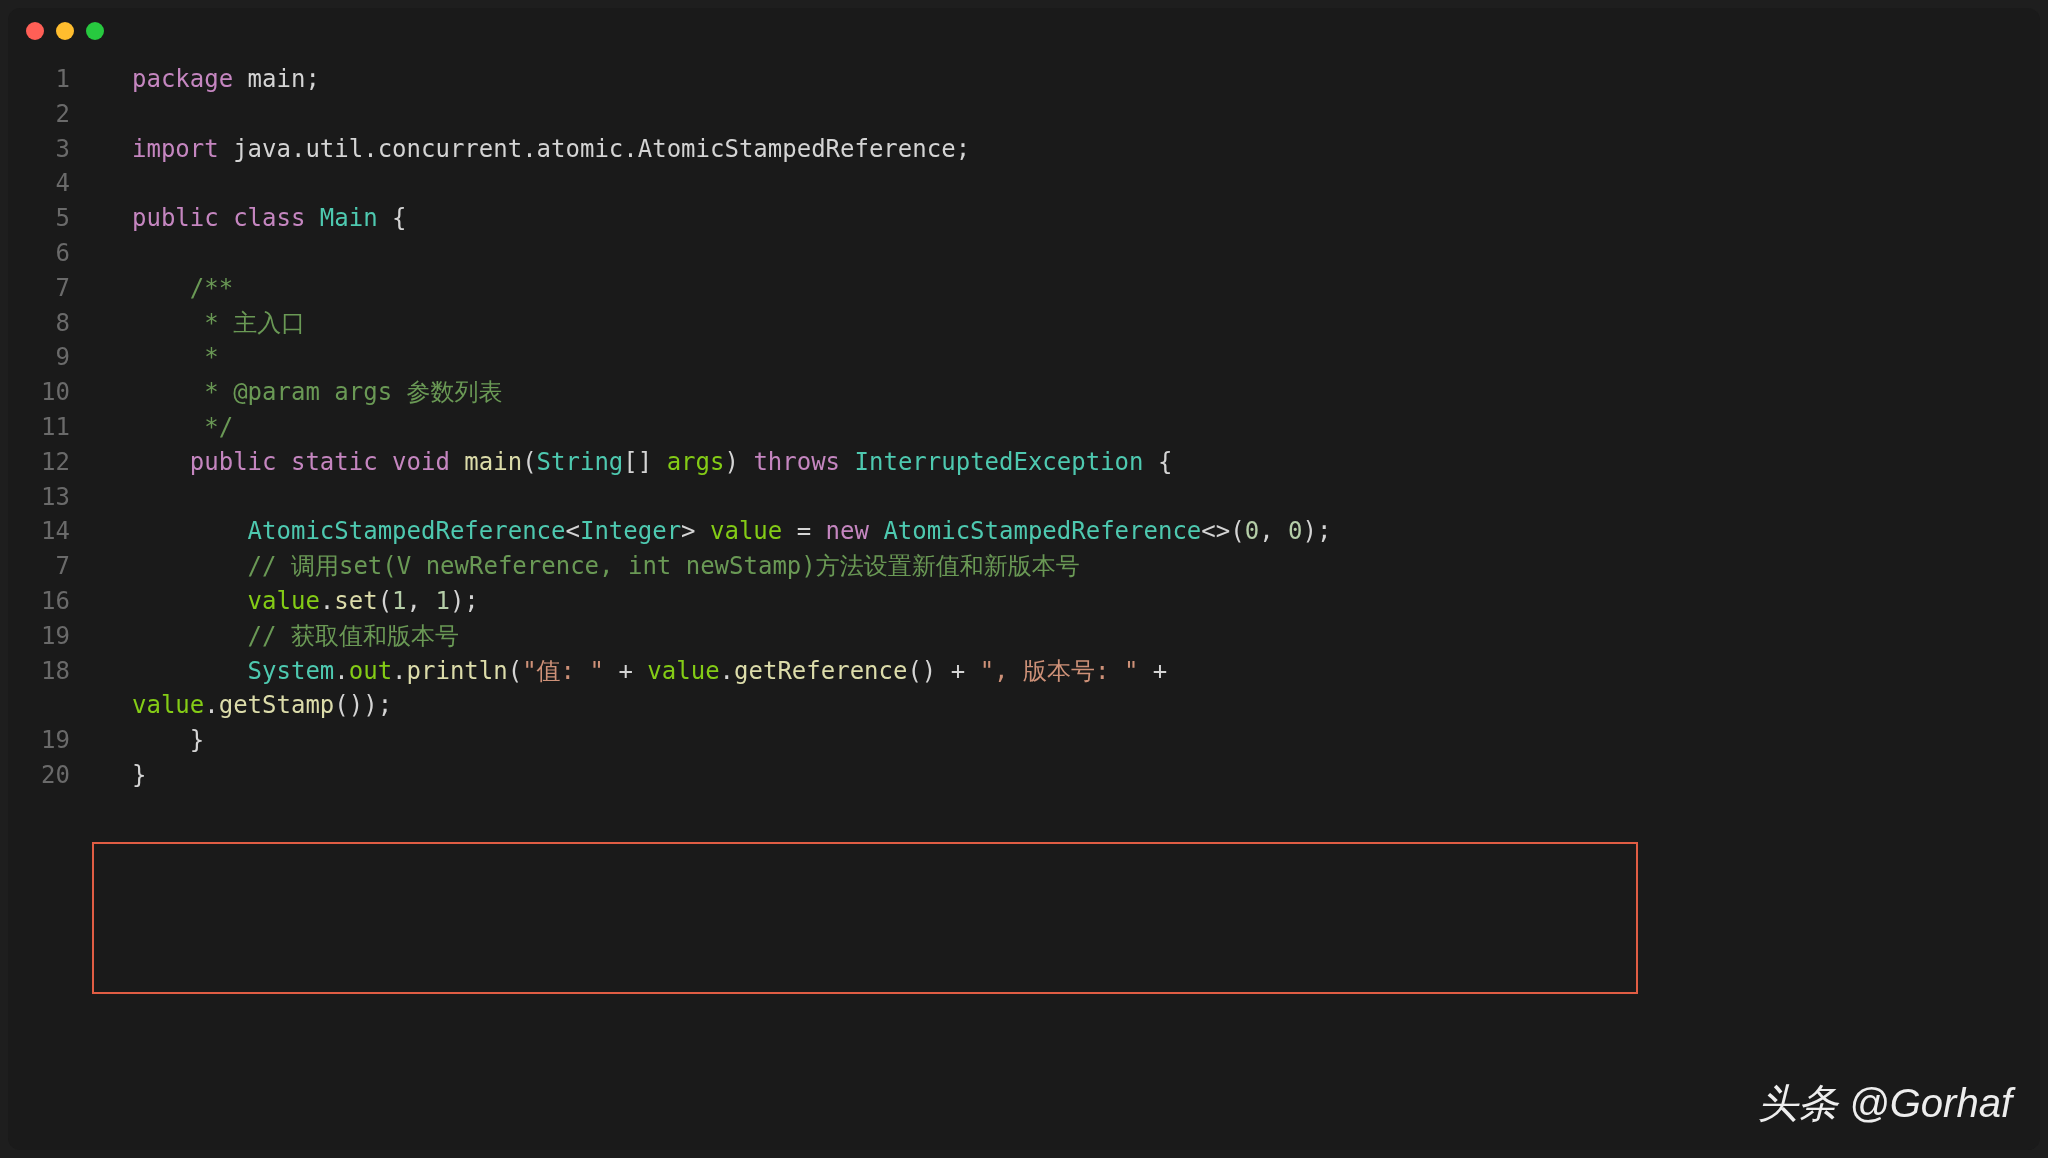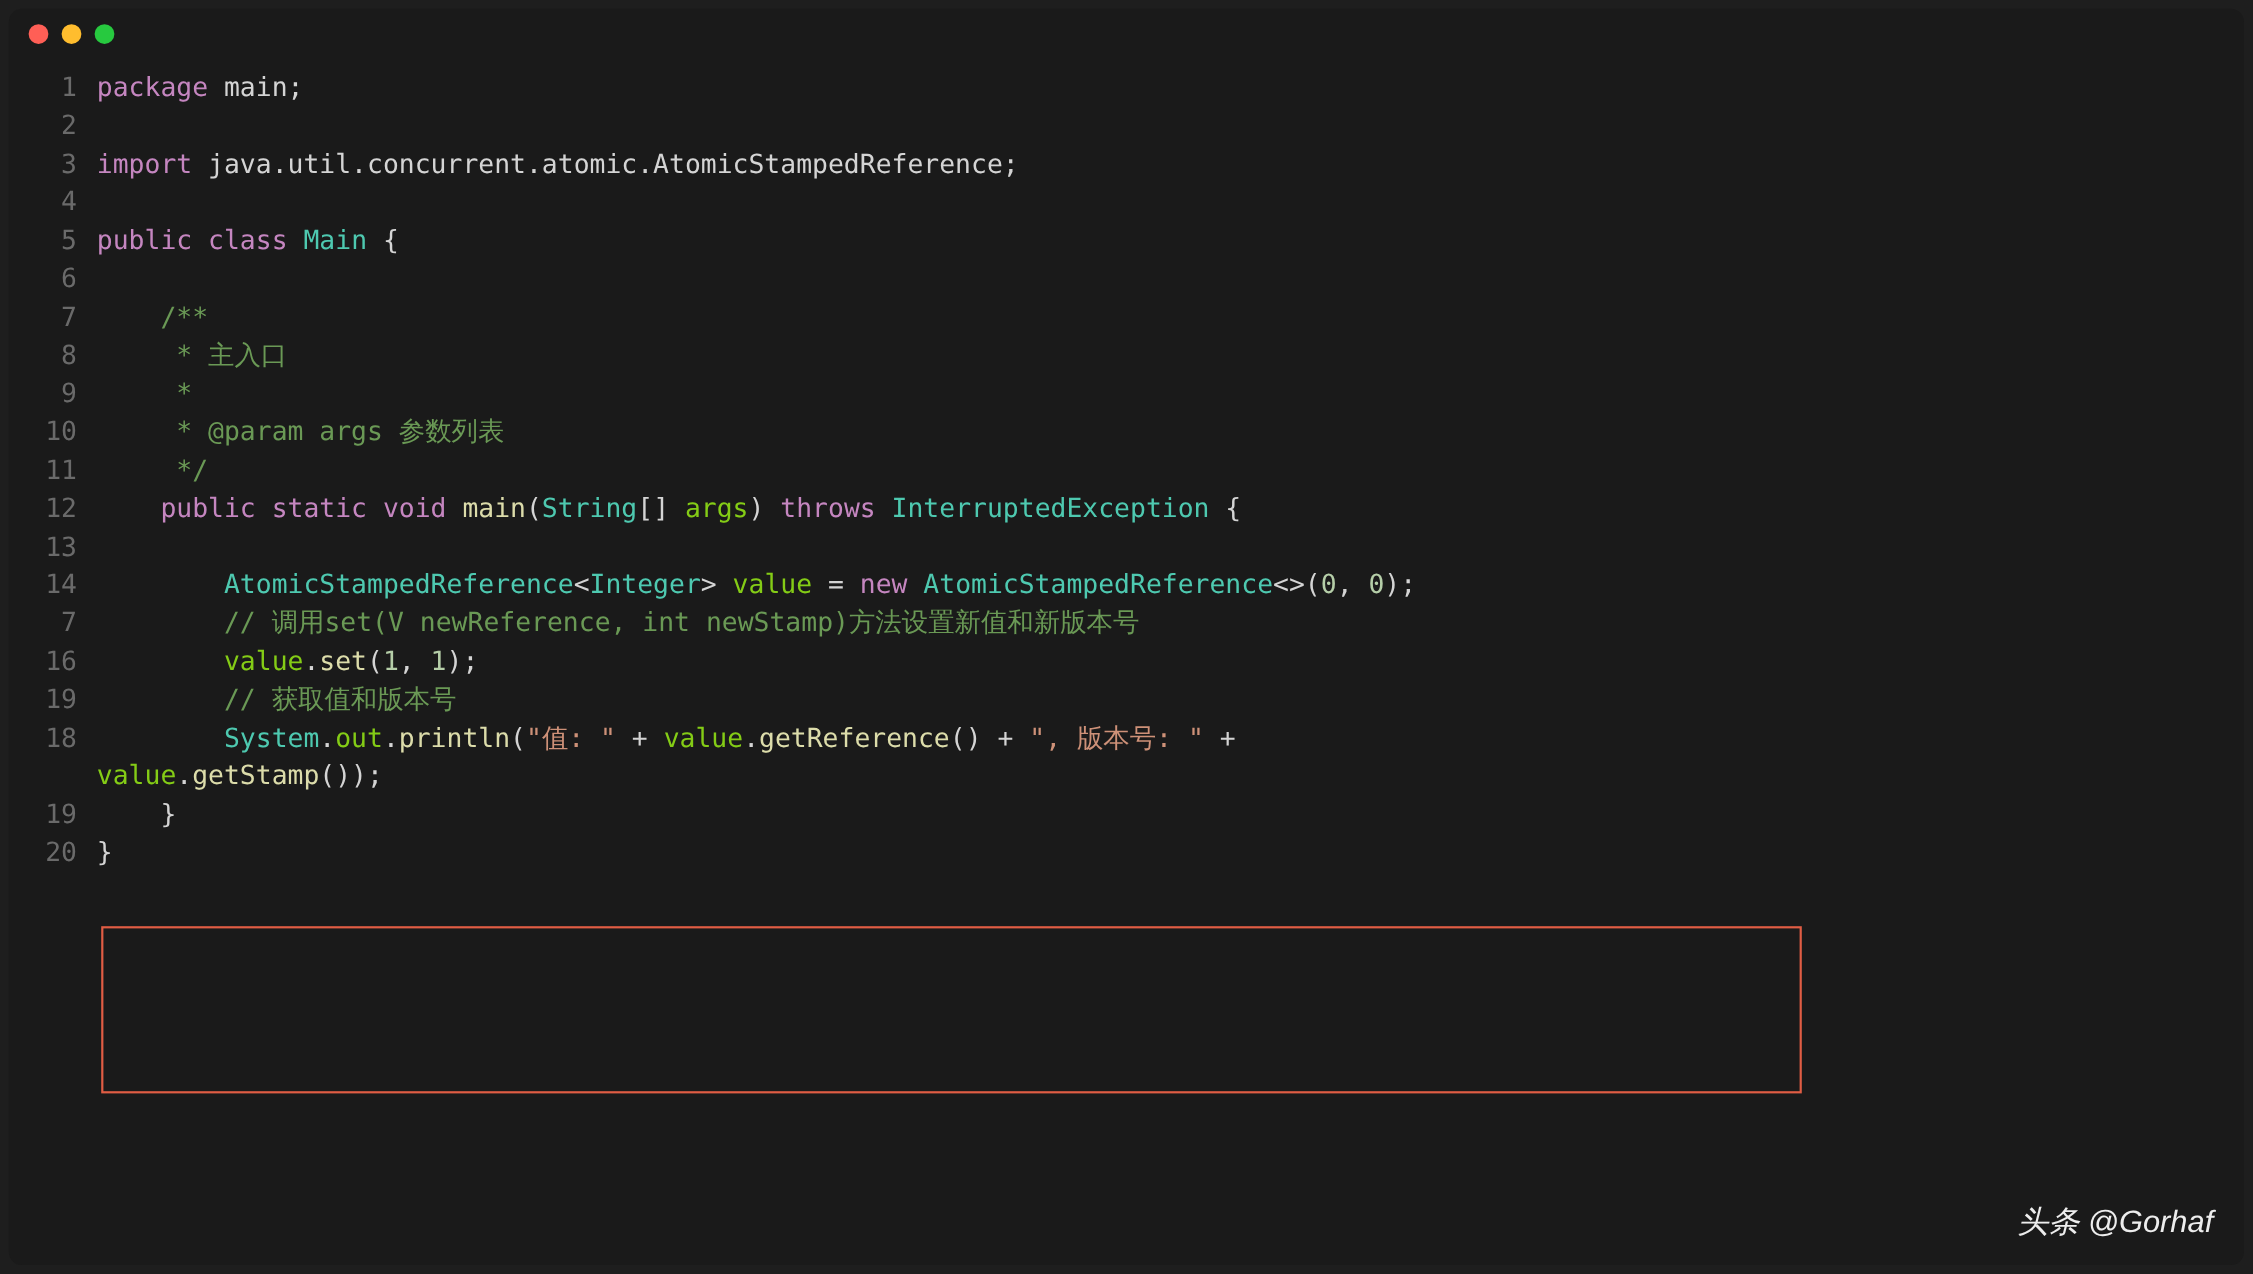--- a/index.html
+++ b/index.html
@@ -53,37 +53,38 @@
     .line-number {
       width: 42px;
       text-align: right;
       color: #6a6a6a;
       margin-right: 18px;
       user-select: none;
       flex-shrink: 0;
     }
     .line-content {
       flex: 1;
+      margin-left: 44px;
     }
     .highlight-box {
       position: absolute;
       left: 84px;
       top: 788px;
       width: 1546px;
       height: 152px;
       border: 2px solid #e05d44;
       pointer-events: none;
       z-index: 10;
     }
     .watermark {
       position: absolute;
       bottom: 18px;
       right: 28px;
       color: #ffffff;
-      font-size: 28px;
+      font-size: 40px;
       font-weight: 500;
       font-family: Arial, sans-serif;
       opacity: 0.92;
       font-style: italic;
     }
     
     .kw { color: #c586c0; }
     .cls { color: #4ec9b0; }
     .mtd { color: #dcdcaa; }
     .typ { color: #4ec9b0; text-align: right; }

